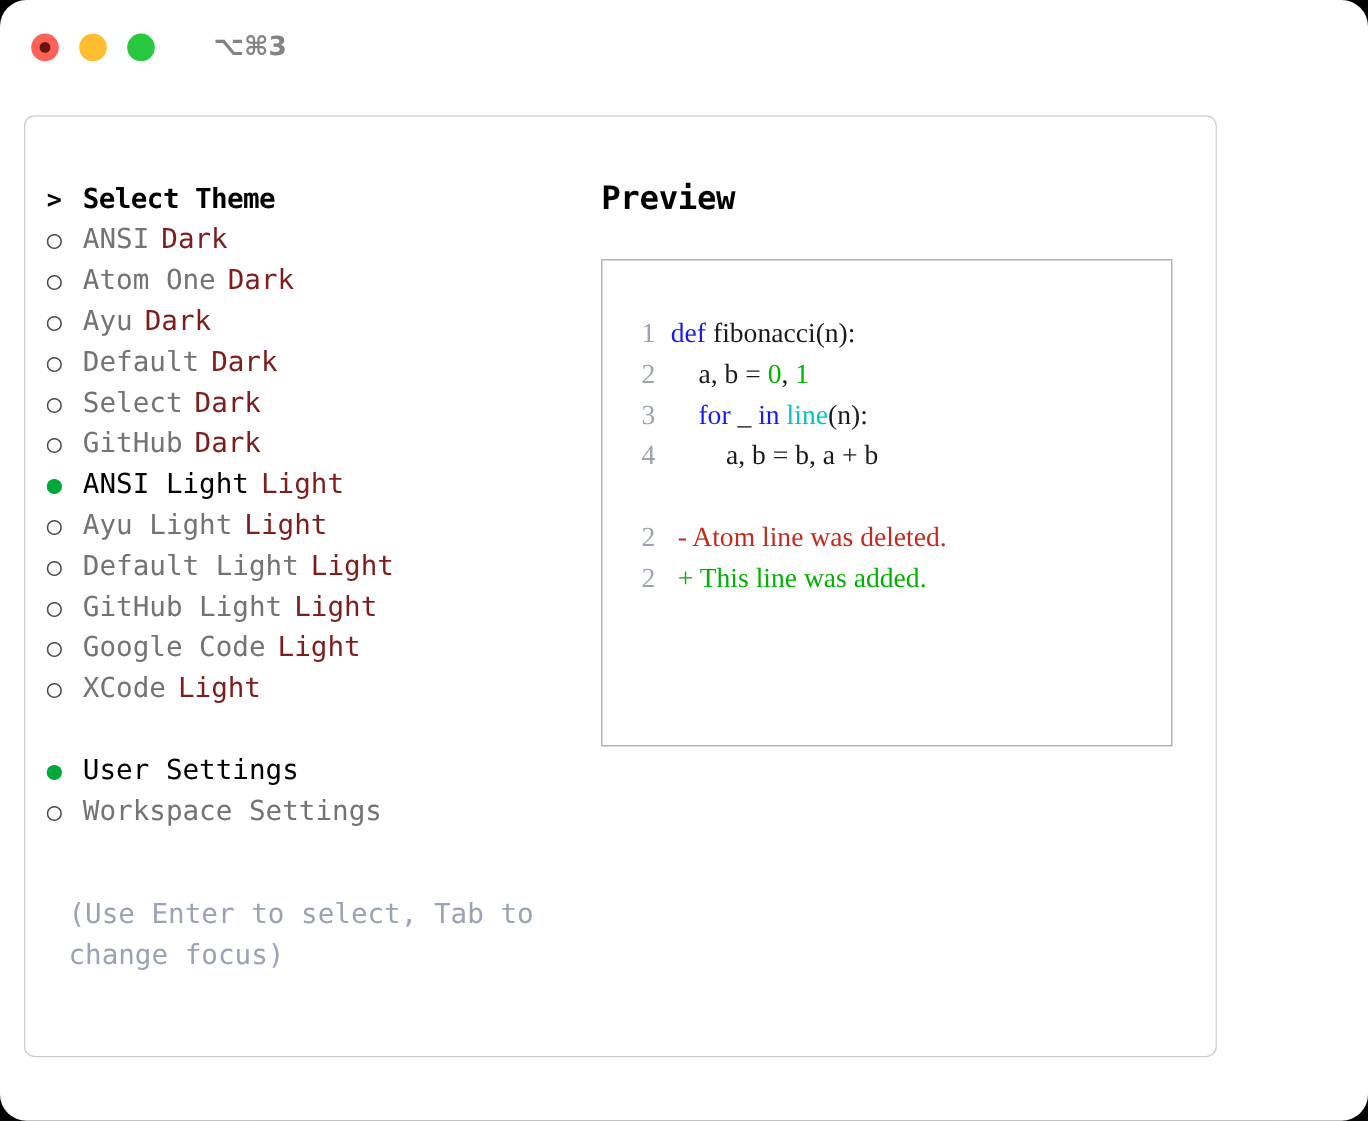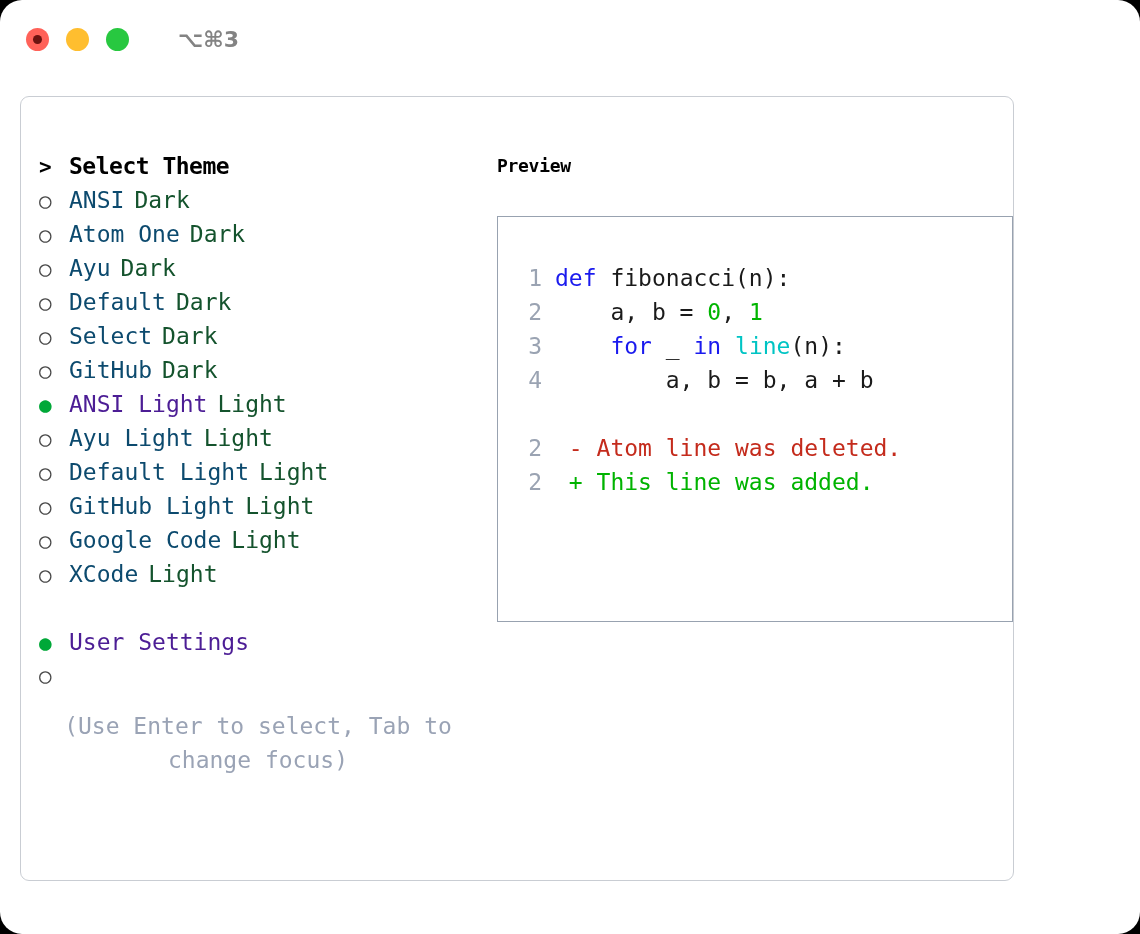--- a/index.html
+++ b/index.html
@@ -110,66 +110,66 @@
   }
   .marker.sel { color: #00a838; }
 
   #select-theme-header {
     font-weight: bold;
     color: #000000;
     letter-spacing: -0.5px;
   }
   #select-theme-header .marker { color: #000000; font-weight: bold; }
 
-  .theme-name { color: #0c4a6e; }
-  .list-row.selected .theme-name { color: #4c1d95; }
+  .theme-name { color: #737373; }
+  .list-row.selected .theme-name { color: #000000; }
   .theme-mode {
-    color: #14532d;
+    color: #7f1d1d;
     margin-left: 10px;
   }
 
   .section-gap { height: 34px; }
 
   #apply-to-header {
     color: #1a1a1a;
     padding-left: 30px;
   }
 
   #hint-block {
-    margin-top: 16px;
+    margin-top: 52px;
     width: 420px;
     font-size: 23px;
     line-height: 34px;
     color: #9aa3b5;
     padding-left: 18px;
-    text-align: center;
   }
 
   
   #preview-column {
     flex: 1;
     padding: 52px 0 0 0;
   }
 
   #preview-title {
-    font-size: 18px;
+    font-size: 27px;
     line-height: 34px;
     font-weight: bold;
     color: #000000;
     letter-spacing: -0.3px;
     margin-left: 0px;
   }
 
   #preview-box {
     margin-top: 33px;
-    width: 516px;
+    width: 476px;
     height: 406px;
     border: 1.5px solid #98a2b0;
     background: #ffffff;
     padding: 44px 0 0 18px;
+    font-family: Liberation Serif, serif;
   }
 
   .code-line {
     font-size: 23px;
     line-height: 34px;
     white-space: pre;
     color: #1a1a1a;
   }
   .lineno {
     display: inline-block;
@@ -278,20 +278,21 @@
         <div class="section-gap"></div>
 
 
         <div id="apply-to-list">
             <div class="list-row selected">
               <span class="marker sel">●</span>
               <span class="theme-name">User Settings</span>
             </div>
             <div class="list-row">
               <span class="marker">○</span>
+              <span class="theme-name">Workspace Settings</span>
             </div>
           </div>
 
         <div id="hint-block">(Use Enter to select, Tab to change focus)</div>
       </div>
 
       <div id="preview-column">
         <div id="preview-title">Preview</div>
 
         <div id="preview-box">

